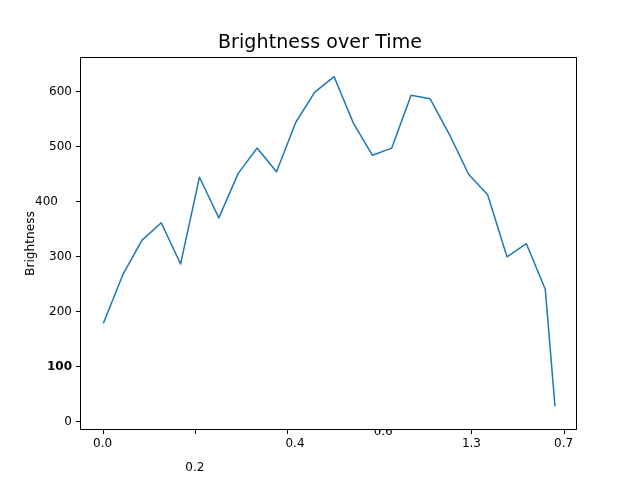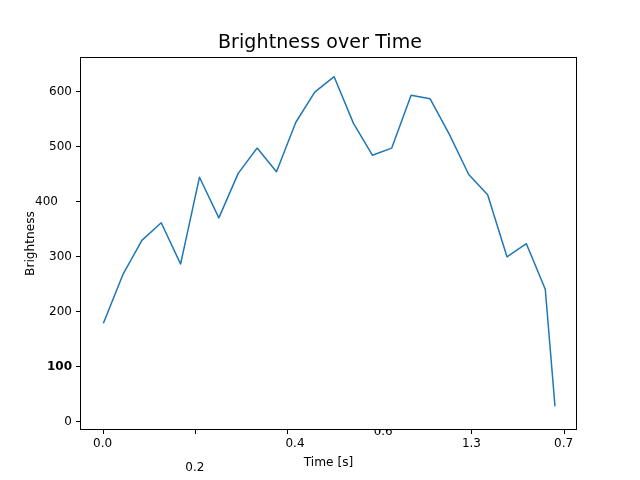--- a/index.html
+++ b/index.html
@@ -98,21 +98,20 @@
 </style>
 </head>
 <body>
 
 <div id="figure">
 
   <div id="chart-title">Brightness over Time</div>
 
   <div id="ylabel">Brightness</div>
 
-  <div id="xlabel">Time [s]</div>
 
   <div id="ytick-labels">
       <div class="tick-label ytick-label" style="left: 30px; width: 42px; top: 420.661px;">0</div>
       <div class="tick-label ytick-label" style="left: 30px; width: 42px; top: 365.728px; font-weight: bold;">100</div>
       <div class="tick-label ytick-label" style="left: 30px; width: 42px; top: 310.794px;">200</div>
       <div class="tick-label ytick-label" style="left: 30px; width: 42px; top: 255.86px;">300</div>
       <div class="tick-label ytick-label" style="left: 16px; width: 42px; top: 200.926px;">400</div>
       <div class="tick-label ytick-label" style="left: 30px; width: 42px; top: 145.993px;">500</div>
       <div class="tick-label ytick-label" style="left: 30px; width: 42px; top: 91.0589px;">600</div>
     </div>

